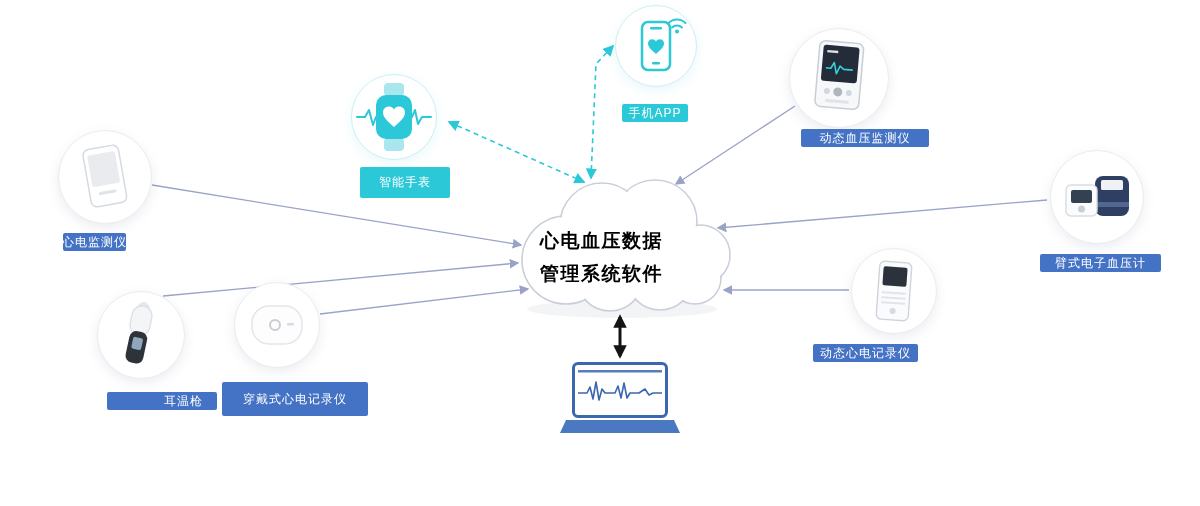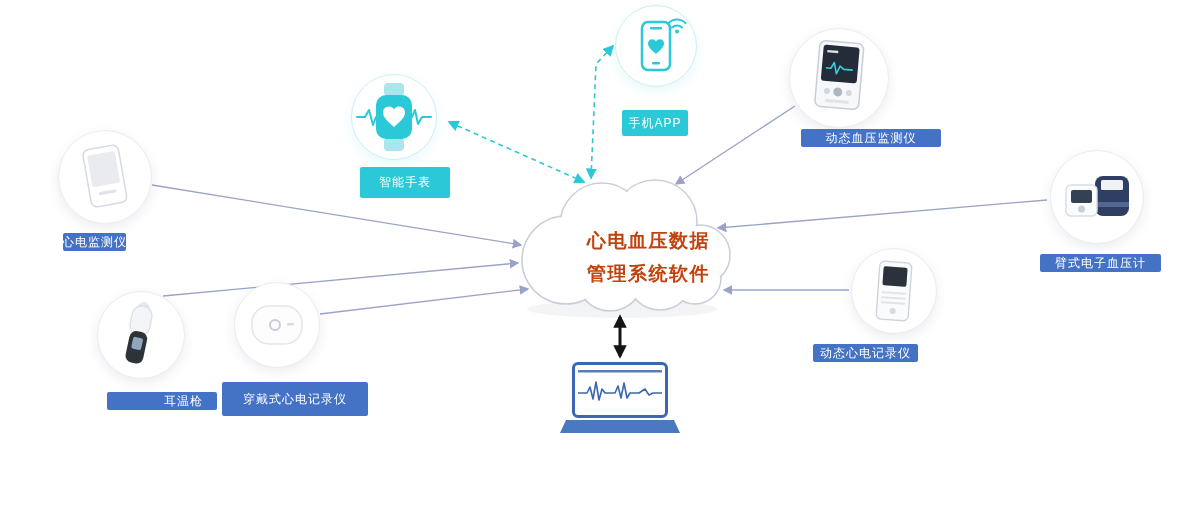--- a/index.html
+++ b/index.html
@@ -15,22 +15,22 @@
   }
   .node--teal{border:1px solid #cdeff4;box-shadow:0 4px 12px rgba(43,200,216,.10);}
   .label{
     position:absolute;display:flex;align-items:center;justify-content:center;
     color:#ffffff;font-size:12px;letter-spacing:1px;white-space:nowrap;
     border-radius:2px;overflow:hidden;
   }
   .label--blue{background:#4472c4;}
   .label--cyan{background:#2bc8d8;}
   .cloud-text{
-    position:absolute;left:540px;top:224px;width:170px;text-align:right;
-    color:#c2410c;font-size:19px;line-height:33px;font-weight:700;letter-spacing:1.5px;
+    position:absolute;left:540px;top:224px;width:170px;text-align:left;
+    color:#000000;font-size:19px;line-height:33px;font-weight:700;letter-spacing:1.5px;
   }
   .cloud-text span{display:block;}
   .laptop-screen{
     position:absolute;left:572px;top:362px;width:90px;height:50px;
     background:#ffffff;border:3px solid #3b66b0;border-radius:6px;
   }
   .laptop-base{
     position:absolute;left:560px;top:420px;width:120px;height:13px;background:#4b79c1;
     clip-path:polygon(5% 0,95% 0,100% 100%,0 100%);
   }
@@ -115,21 +115,21 @@
       <rect x="34" y="21" width="12" height="2.5" rx="1.2" fill="#2bc8d8"></rect>
       <path d="M40 48 C36.5 44.5 32 41.5 32 37.5 C32 35 33.8 33.2 36.2 33.2 C37.8 33.2 39.2 34.1 40 35.4 C40.8 34.1 42.2 33.2 43.8 33.2 C46.2 33.2 48 35 48 37.5 C48 41.5 43.5 44.5 40 48 Z" fill="#2bc8d8"></path>
       <rect x="36" y="56" width="8" height="2.5" rx="1.2" fill="#2bc8d8"></rect>
       <g stroke="#2bc8d8" stroke-width="2" fill="none" stroke-linecap="round">
         <path d="M52.5 17 A12 12 0 0 1 69.5 17"></path>
         <path d="M56 21.5 A7 7 0 0 1 66 21.5"></path>
       </g>
       <circle cx="61" cy="25.5" r="2" fill="#2bc8d8"></circle>
     </svg>
   </div>
-  <div class="label label--cyan" style="left:622px;top:110px;width:66px;height:26px;">手机APP</div>
+  <div class="label label--cyan" style="left:622px;top:104px;width:66px;height:18px;">手机APP</div>
 
   <div class="node" style="left:58px;top:130px;width:92px;height:92px;">
     <svg width="92" height="92" viewBox="0 0 92 92">
       <g transform="rotate(-10 46 46)">
         <rect x="28" y="16" width="36" height="58" rx="6" fill="#ffffff" stroke="#d5dae1" stroke-width="1.5"></rect>
         <rect x="32" y="22" width="28" height="32" rx="2" fill="#e9ebef"></rect>
         <rect x="37" y="60" width="18" height="3" rx="1.5" fill="#e0e3e8"></rect>
       </g>
     </svg>
   </div>
@@ -163,21 +163,21 @@
         <rect x="31" y="17" width="36" height="36" rx="3" fill="#232c38"></rect>
         <rect x="35" y="22" width="11" height="2.5" fill="#ffffff" opacity="0.85"></rect>
         <polyline points="35,40 40,40 43,34 46,45 49,37 53,40 62,40" fill="none" stroke="#35d0dc" stroke-width="1.6" stroke-linejoin="round"></polyline>
         <circle cx="38" cy="63" r="3" fill="#d3d8df"></circle>
         <circle cx="49" cy="63" r="4.5" fill="#aeb6c0"></circle>
         <circle cx="60" cy="63" r="3" fill="#d3d8df"></circle>
         <rect x="37" y="71" width="24" height="3" rx="1.5" fill="#dfe3e8"></rect>
       </g>
     </svg>
   </div>
-  <div class="label label--blue" style="left:801px;top:129px;width:140px;height:18px;">动态血压监测仪</div>
+  <div class="label label--blue" style="left:801px;top:129px;width:128px;height:18px;">动态血压监测仪</div>
 
   <div class="node" style="left:1050px;top:150px;width:92px;height:92px;">
     <svg width="92" height="92" viewBox="0 0 92 92">
       <rect x="44" y="25" width="34" height="40" rx="8" fill="#2e3f63"></rect>
       <rect x="50" y="29" width="22" height="10" rx="1.5" fill="#f0f1f4"></rect>
       <rect x="44" y="51" width="34" height="5" fill="#53668f"></rect>
       <rect x="15" y="34" width="31" height="31" rx="5" fill="#fbfcfd" stroke="#d8dce2" stroke-width="1.4"></rect>
       <rect x="20" y="39" width="21" height="13" rx="2" fill="#334152"></rect>
       <circle cx="30.5" cy="58" r="3.5" fill="#c9cfd8"></circle>
     </svg>

